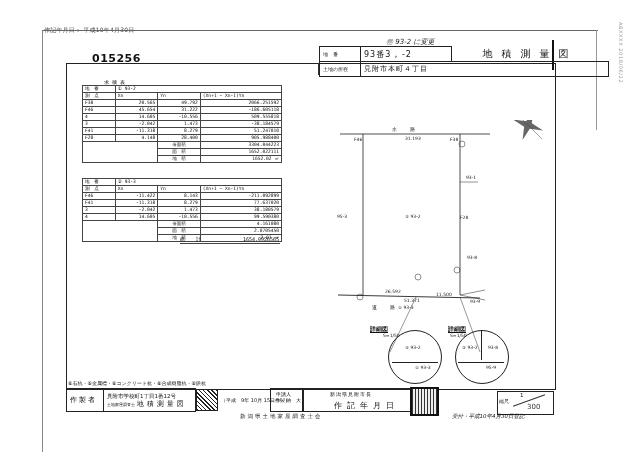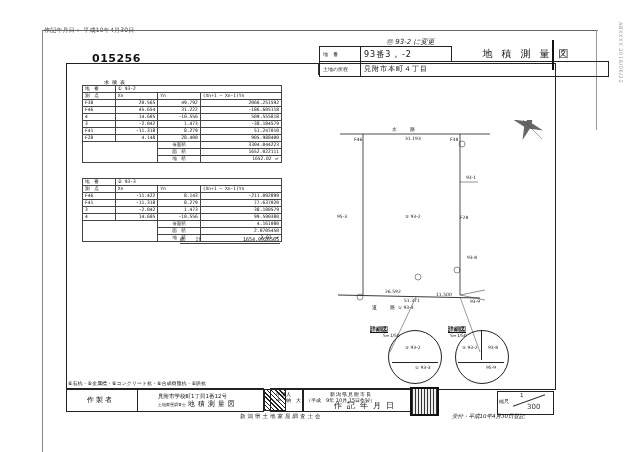--- a/index.html
+++ b/index.html
@@ -22,21 +22,21 @@
   .sub-title{left:104px;top:79px;font-size:5px;letter-spacing:3px;text-decoration:underline;}
   table.calc{position:absolute;border-collapse:collapse;font-size:4.6px;font-family:"DejaVu Sans Mono",monospace;}
   table.calc td{border:1px solid #444;padding:0 2px;height:6px;line-height:6px;white-space:nowrap;}
   table.calc td.n{text-align:right;}
   table.calc td.blank{border:none;}
   .sum-row{left:180px;top:236px;font-size:5px;font-family:"DejaVu Sans Mono",monospace;}
   .sum-row span{display:inline-block;}
   .sum-line{left:180px;top:243px;width:100px;height:1px;background:#444;}
   .legend{left:68px;top:380px;font-size:5px;}
   .foot-tbl{left:66px;top:388px;border-collapse:collapse;font-size:5.5px;}
-  .foot-tbl td{border:1px solid #222;padding:0 20px;height:22px;vertical-align:middle;}
+  .foot-tbl td{border:1px solid #222;padding:0 3px;height:22px;vertical-align:middle;}
   .maker-lbl{width:30px;font-size:7px;letter-spacing:2px;}
   .maker-info{width:85px;line-height:8px;}
   .qr{width:20px;height:20px;background:repeating-linear-gradient(45deg,#222 0 1px,#fff 1px 3px),repeating-linear-gradient(-45deg,#222 0 1px,#fff 1px 3px);border:1px solid #222;display:inline-block;}
   .date-made{font-size:5px;}
   .footer-org{left:240px;top:413px;font-size:5.5px;letter-spacing:2px;}
   .reg-note{left:452px;top:413px;font-size:5.5px;font-style:italic;}
   .scale-box{left:497px;top:391px;width:55px;height:22px;border:1px solid #222;}
   .scale-lbl{left:499px;top:398px;font-size:5px;}
   .scale-num{left:520px;top:392px;font-size:5.5px;}
   .scale-den{left:527px;top:403px;font-size:7px;color:#333;}

